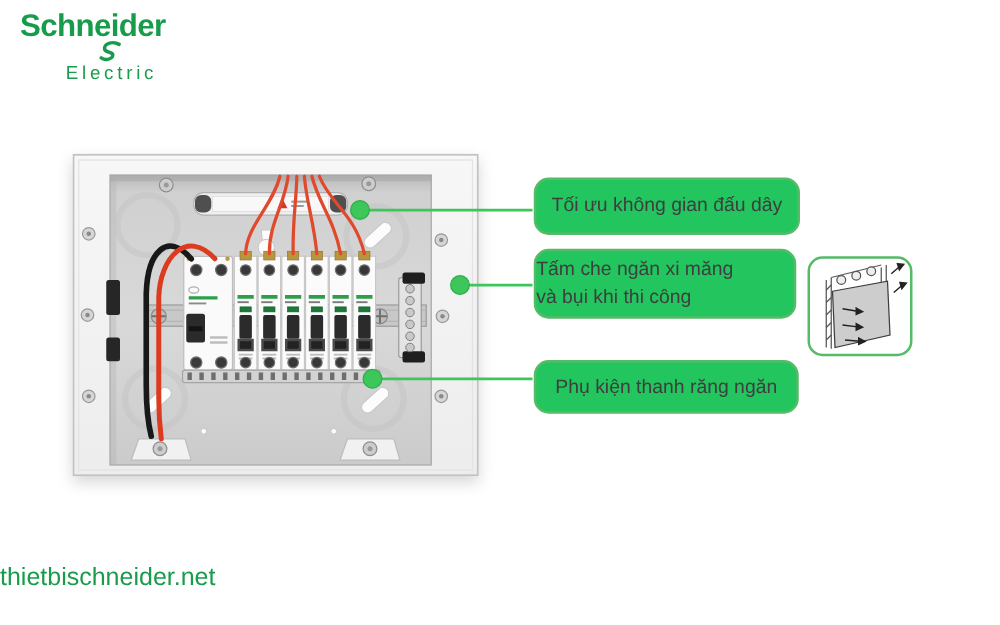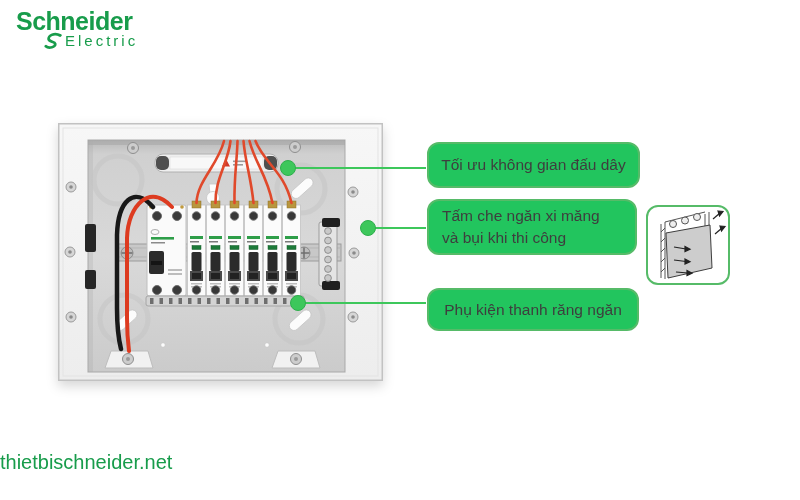--- a/index.html
+++ b/index.html
@@ -11,37 +11,37 @@
     --c-wire-black:#181818;
   }
   *{margin:0;padding:0;box-sizing:border-box;}
   html,body{background:#fff;}
   body{font-family:"Liberation Sans","DejaVu Sans",sans-serif;}
   .page{position:relative;width:800px;height:500px;background:#ffffff;overflow:hidden;}
 
   
   .logo{position:absolute;left:16px;top:8px;color:var(--c-brand-green);}
   .logo-word{font-size:25px;font-weight:700;letter-spacing:-0.5px;line-height:1.05;}
-  .logo-row{display:flex;align-items:center;margin-left:27px;margin-top:-3px;}
+  .logo-row{display:flex;align-items:center;margin-left:27px;margin-top:-3px;flex-direction:column;}
   .logo-sub{font-size:15px;font-weight:500;letter-spacing:3px;margin-left:3px;}
 
   
   .enclosure{position:absolute;left:58px;top:123px;filter:drop-shadow(0 5px 6px rgba(0,0,0,.16));}
 
   
   .overlay{position:absolute;left:0;top:0;pointer-events:none;}
   .connector{stroke:var(--c-accent-green);stroke-width:2.2;}
   .dot{fill:var(--c-accent-green);stroke:#2EAE4C;stroke-width:1;}
 
   
   .callout{position:absolute;background:#22c55e;border:2.5px solid var(--c-outline-green);
            border-radius:12px;color:var(--c-text-dark);font-size:15.5px;
            display:flex;align-items:center;}
   .callout.center{justify-content:center;text-align:center;}
-  .callout.left{padding-left:13px;}
+  .callout.left{padding-left:0;}
   .multiline{white-space:pre-line;line-height:22px;}
 
   
   .illus{position:absolute;left:646px;top:205px;width:84px;height:80px;background:#fff;
          border:2.5px solid var(--c-outline-green);border-radius:12px;
          display:flex;align-items:center;justify-content:center;}
 
   
   .footer{position:absolute;left:0;top:451px;width:800px;text-align:left;
           color:var(--c-brand-green);font-size:20px;}

